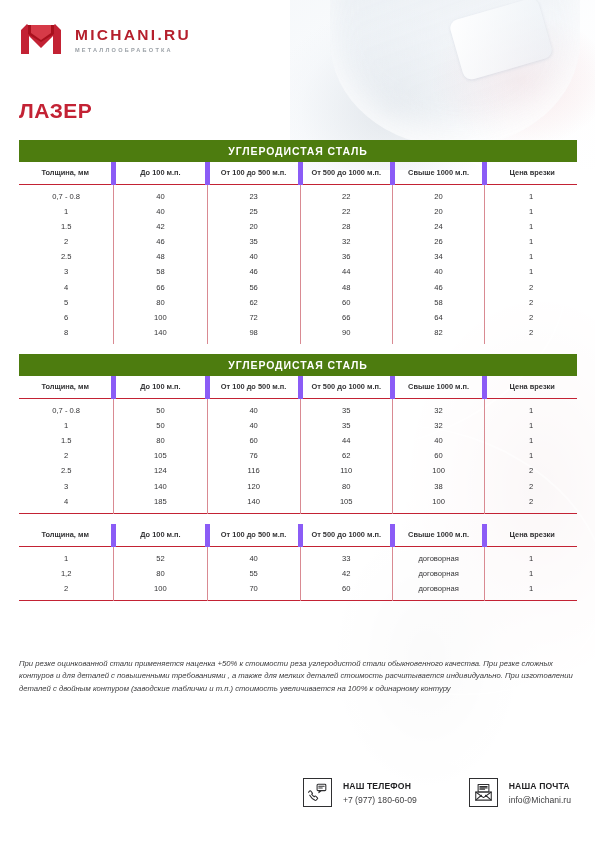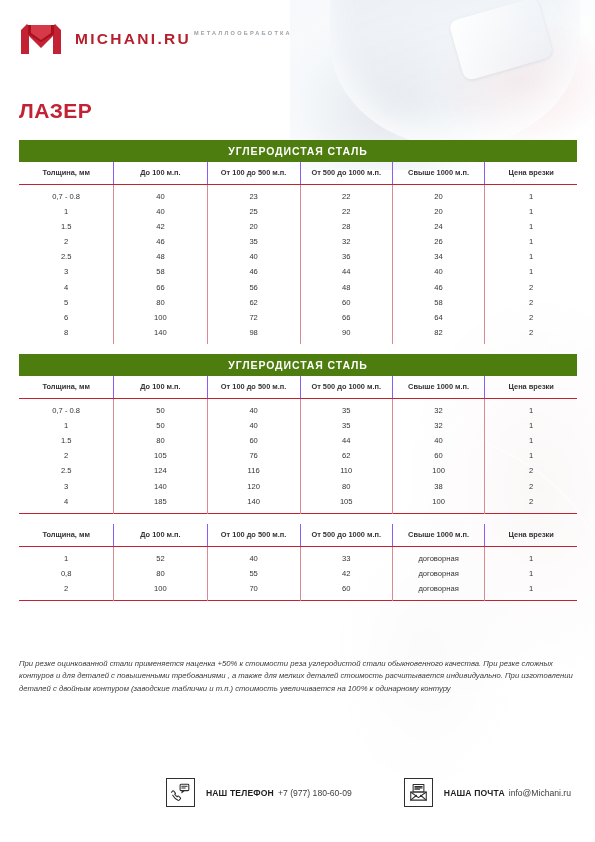--- a/index.html
+++ b/index.html
@@ -98,21 +98,21 @@
     position: absolute;
     left: 19px; top: 22px;
     display: flex;
     align-items: center;
     gap: 12px;
   }
   .logo-mark {
     width: 44px; height: 34px;
     position: relative;
   }
-  .logo-text-wrap { display: flex; flex-direction: row; gap: 3px; }
+  .logo-text-wrap { display: flex; flex-direction: column; gap: 3px; }
   .logo-title {
     font-size: 15.5px;
     font-weight: bold;
     letter-spacing: 2.3px;
     color: #b51f2c;
   }
   .logo-sub {
     font-size: 5.6px;
     letter-spacing: 2.2px;
     color: #9aa0a6;
@@ -154,21 +154,21 @@
   }
   th, td {
     text-align: center;
     font-size: 7.6px;
     color: #333335;
     padding: 0;
   }
   thead th {
     font-weight: bold;
     padding: 6.5px 1px 6.5px;
-    border-right: 1px solid #8b5cf6;
+    border-right: 5px solid #8b5cf6;
     border-bottom: 1px solid #c32234;
     font-size: 7.4px;
   }
   thead th:last-child { border-right: none; }
   thead th:first-child { border-left: none; }
 
   tbody td {
     padding: 3.1px 1px;
     border-right: 1px solid #d98a92;
   }
@@ -213,21 +213,21 @@
     gap: 52px;
     padding-right: 24px;
   }
   .contact { display: flex; align-items: center; gap: 11px; }
   .contact-icon {
     width: 29px; height: 29px;
     border: 1.2px solid #2f2f31;
     display: flex; align-items: center; justify-content: center;
     background: rgba(255,255,255,0.55);
   }
-  .contact-lines { display: flex; flex-direction: row; gap: 4px; }
+  .contact-lines { display: flex; flex-direction: column; gap: 4px; }
   .contact-label {
     font-size: 8.6px;
     font-weight: bold;
     color: #1f1f21;
     letter-spacing: .15px;
   }
   .contact-value {
     font-size: 8.6px;
     color: #3d3d3f;
   }
@@ -487,21 +487,21 @@
         <tbody>
           <tr>
               <td>1</td>
               <td>52</td>
               <td>40</td>
               <td>33</td>
               <td>договорная</td>
               <td>1</td>
             </tr>
           <tr>
-              <td>0,8</td>
+              <td>1,2</td>
               <td>80</td>
               <td>55</td>
               <td>42</td>
               <td>договорная</td>
               <td>1</td>
             </tr>
           <tr>
               <td>2</td>
               <td>100</td>
               <td>70</td>

